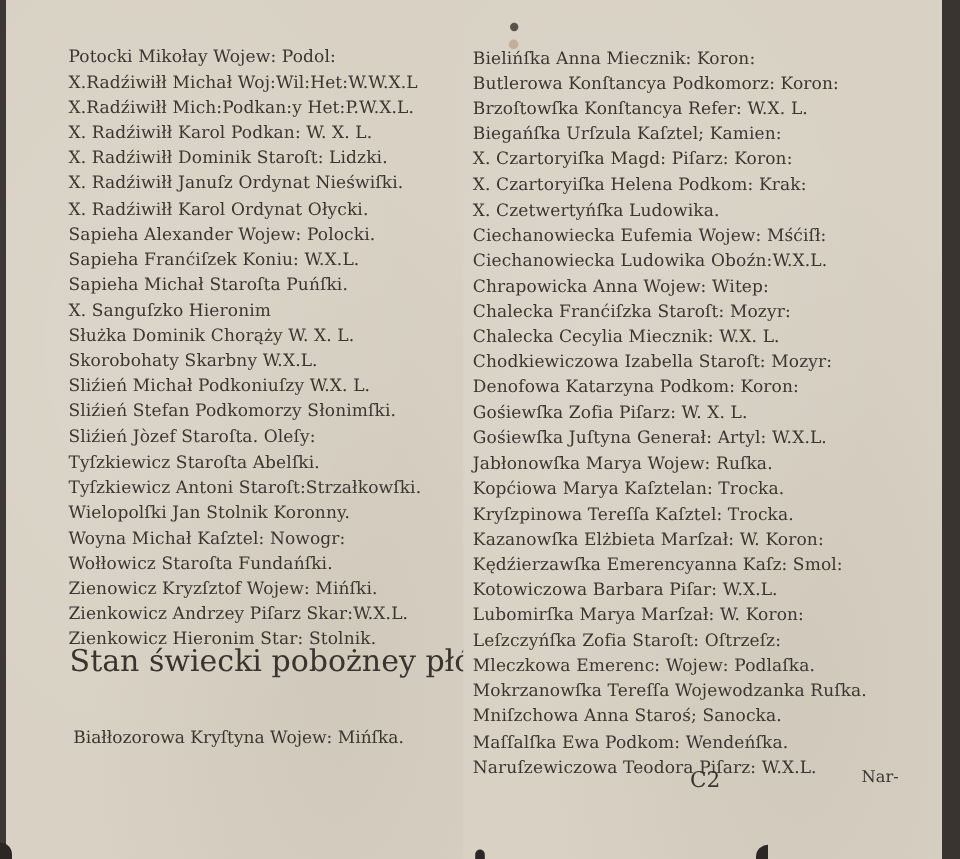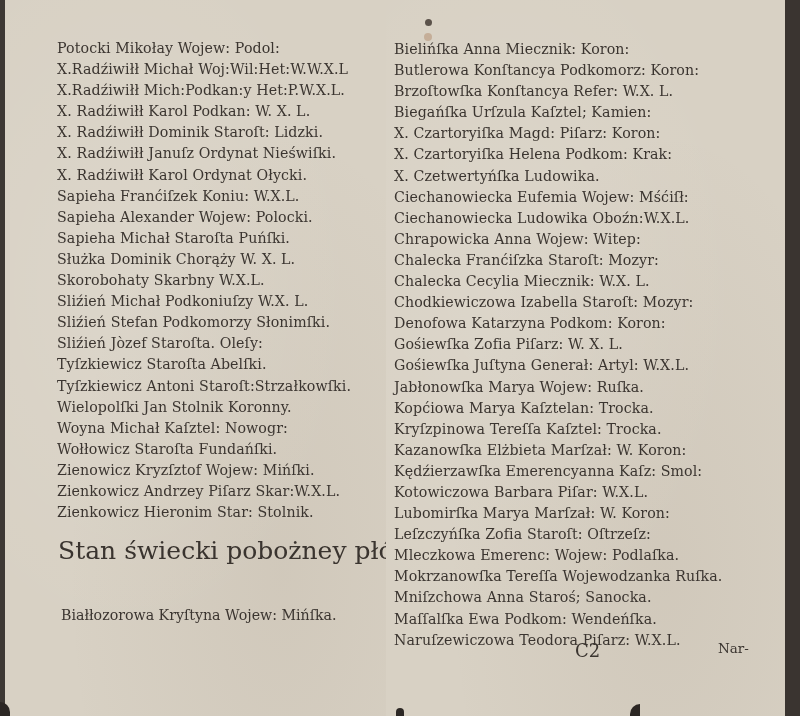--- a/index.html
+++ b/index.html
@@ -56,23 +56,24 @@
 <div class="spread">
   <div class="page page-left">
     <ul class="lines left-lines">
       <li>Potocki Mikołay Wojew: Podol:</li>
       <li>X.Radźiwiłł Michał Woj:Wil:Het:W.W.X.L</li>
       <li>X.Radźiwiłł Mich:Podkan:y Het:P.W.X.L.</li>
       <li>X. Radźiwiłł Karol  Podkan: W. X. L.</li>
       <li>X. Radźiwiłł Dominik Staroſt: Lidzki.</li>
       <li>X. Radźiwiłł Januſz Ordynat Nieświſki.</li>
       <li>X. Radźiwiłł Karol  Ordynat Ołycki.</li>
+      <li>Sapieha Alexander Wojew:  Polocki.</li>
       <li>Sapieha Franćiſzek  Koniu:  W.X.L.</li>
-      <li>Sapieha Alexander Wojew:  Polocki.</li>
       <li>Sapieha Michał Staroſta Puńſki.</li>
+      <li>X. Sanguſzko Hieronim</li>
       <li>Służka Dominik Chorąży W. X. L.</li>
       <li>Skorobohaty Skarbny  W.X.L.</li>
       <li>Sliźień Michał Podkoniuſzy W.X. L.</li>
       <li>Sliźień  Stefan  Podkomorzy Słonimſki.</li>
       <li>Sliźień Jòzef Staroſta. Oleſy:</li>
       <li>Tyſzkiewicz Staroſta Abelſki.</li>
       <li>Tyſzkiewicz  Antoni Staroſt:Strzałkowſki.</li>
       <li>Wielopolſki Jan Stolnik Koronny.</li>
       <li>Woyna Michał Kaſztel:  Nowogr:</li>
       <li>Wołłowicz Staroſta Fundańſki.</li>

